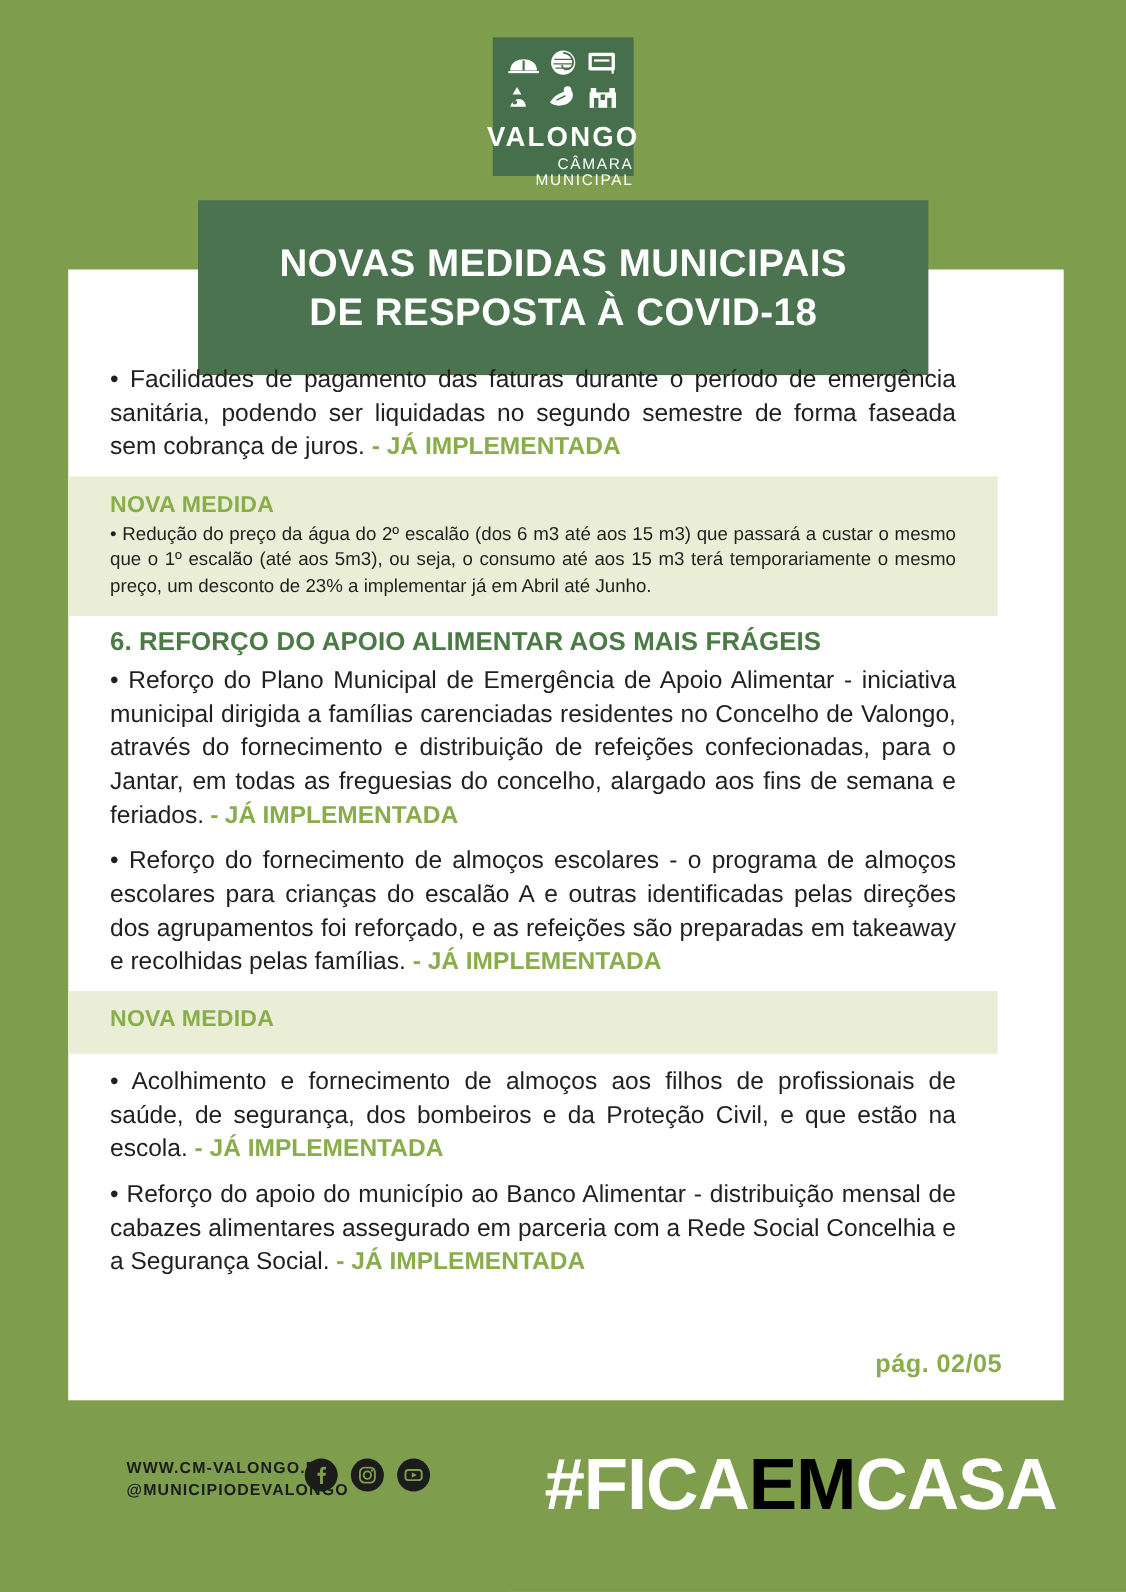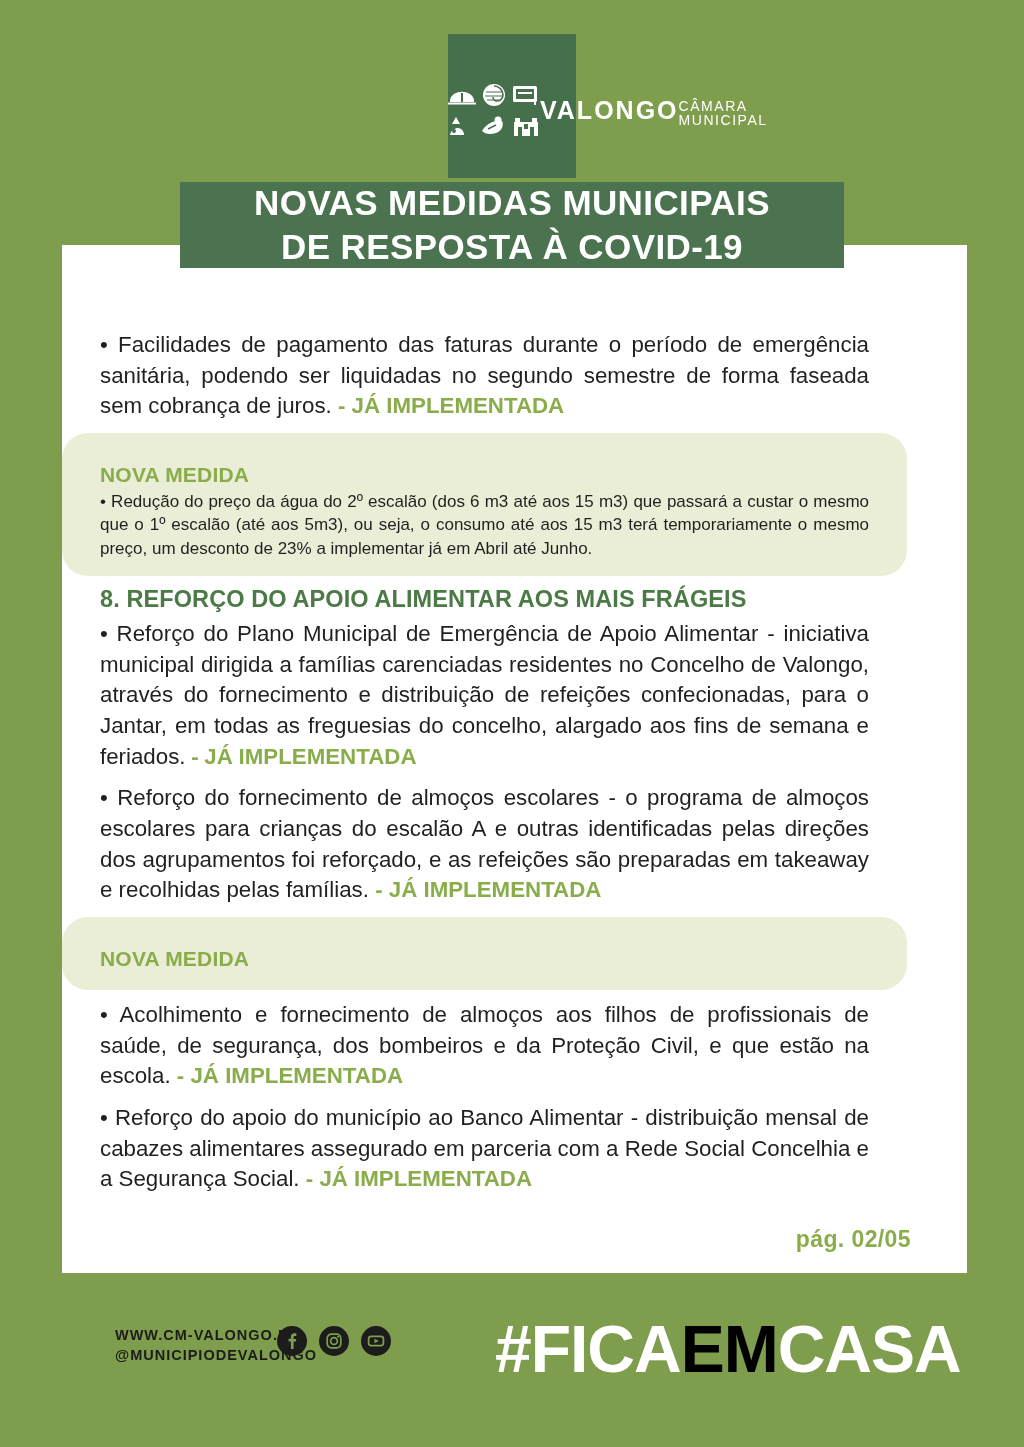--- a/index.html
+++ b/index.html
@@ -8,24 +8,25 @@
     background:#7f9e4d;
     font-family:"Liberation Sans", sans-serif;
     overflow:hidden;
   }
 
   .poster { position:relative; width:1024px; height:1447px; background:#7f9e4d; }
 
   
   .logo-block{
     position:absolute; left:448px; top:34px;
-    width:128px; height:144px;
+    width:128px; height:126px;
     background:#46704b;
-    display:flex; flex-direction:row; align-items:center;
+    display:flex; flex-direction:column; align-items:center;
     padding-top:9px;
+    text-align:right;
   }
   .logo-icons{
     width:104px; display:grid;
     grid-template-columns:repeat(3,1fr);
     grid-template-rows:repeat(2,1fr);
     gap:3px 4px;
   }
   .logo-icons .ic{ display:flex; align-items:center; justify-content:center; height:28px; }
   .logo-rule{ width:94px; height:2px; background:#ffffff; margin:7px 0 4px; }
   .logo-word{
@@ -40,21 +41,21 @@
   
   .panel{
     position:absolute; left:62px; top:245px;
     width:905px; height:1028px;
     background:#ffffff;
   }
 
   
   .banner{
     position:absolute; left:180px; top:182px;
-    width:664px; height:86px;
+    width:664px; height:159px;
     background:#4b7350;
     display:flex; flex-direction:column;
     align-items:center; justify-content:center;
   }
   .banner-line{
     color:#ffffff; font-weight:bold; font-size:35px;
     letter-spacing:0.4px; line-height:1.25; text-align:center;
     white-space:nowrap;
   }
 
@@ -68,23 +69,22 @@
     font-size:22.3px; line-height:1.375;
     color:#231f20; text-align:justify;
     text-justify:inter-word;
     margin-bottom:11px;
   }
   .para.tight{ word-spacing:-0.5px; }
   .tag{ color:#8aad4b; font-weight:bold; }
 
   .nova{
     background:#eaeed6;
-    padding:30px 38px 16px;
+    padding:14px 38px 16px;
     margin:4px 0 10px;
-    border-radius:26px;
   }
   .nova-label{
     color:#8aad4b; font-weight:bold; font-size:21px;
     letter-spacing:0.2px; margin-bottom:3px;
   }
   .nova-body{
     font-size:17px; line-height:1.375; color:#231f20;
     text-align:justify; text-justify:inter-word;
   }
 
@@ -181,33 +181,33 @@
     </div>
     <div class="logo-rule"></div>
     <div class="logo-word">VALONGO</div>
     <div class="logo-sub">CÂMARA MUNICIPAL</div>
   </div>
 
   <div class="panel"></div>
 
   <div class="banner">
     <div class="banner-line">NOVAS MEDIDAS MUNICIPAIS</div>
-    <div class="banner-line">DE RESPOSTA À COVID-19</div>
+    <div class="banner-line">DE RESPOSTA À COVID-18</div>
   </div>
 
   <div class="content">
 
     <div class="para"><span>• Facilidades de pagamento das faturas durante o período de emergência sanitária, podendo ser liquidadas no segundo semestre de forma faseada sem cobrança de juros. </span><span class="tag">- JÁ IMPLEMENTADA</span></div>
 
     <div class="nova">
       <div class="nova-label">NOVA MEDIDA</div>
       <div class="nova-body">• Redução do preço da água do 2º escalão (dos 6 m3 até aos 15 m3) que passará a custar o mesmo que o 1º escalão (até aos 5m3), ou seja, o consumo até aos 15 m3 terá temporariamente o mesmo preço, um desconto de 23% a implementar já em Abril até Junho.</div>
     </div>
 
-    <div class="section-head">8. REFORÇO DO APOIO ALIMENTAR AOS MAIS FRÁGEIS</div>
+    <div class="section-head">6. REFORÇO DO APOIO ALIMENTAR AOS MAIS FRÁGEIS</div>
 
     <div class="para tight"><span>• Reforço do Plano Municipal de Emergência de Apoio Alimentar - iniciativa municipal dirigida a famílias carenciadas residentes no Concelho de Valongo, através do fornecimento e distribuição de refeições confecionadas, para o Jantar, em todas as freguesias do concelho, alargado aos fins de semana e feriados. </span><span class="tag">- JÁ IMPLEMENTADA</span></div>
 
     <div class="para"><span>• Reforço do fornecimento de almoços escolares - o programa de almoços escolares para crianças do escalão A e outras identificadas pelas direções dos agrupamentos foi reforçado, e as refeições são preparadas em takeaway e recolhidas pelas famílias. </span><span class="tag">- JÁ IMPLEMENTADA</span></div>
 
     <div class="nova">
       <div class="nova-label">NOVA MEDIDA</div>
     </div>
 
     <div class="para"><span>• Acolhimento e fornecimento de almoços aos filhos de profissionais de saúde, de segurança, dos bombeiros e da Proteção Civil, e que estão na escola. </span><span class="tag">- JÁ IMPLEMENTADA</span></div>

